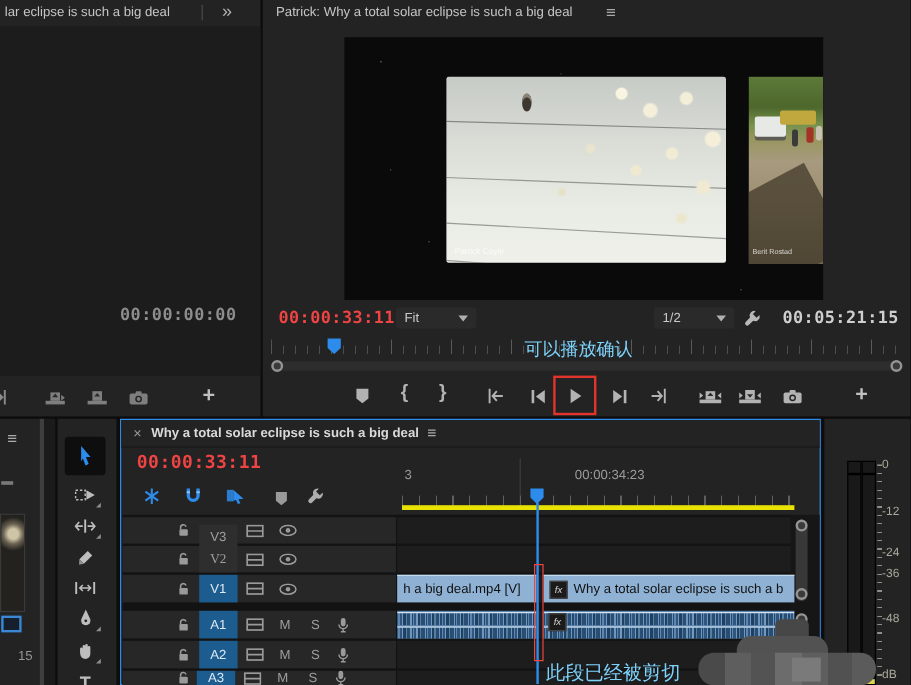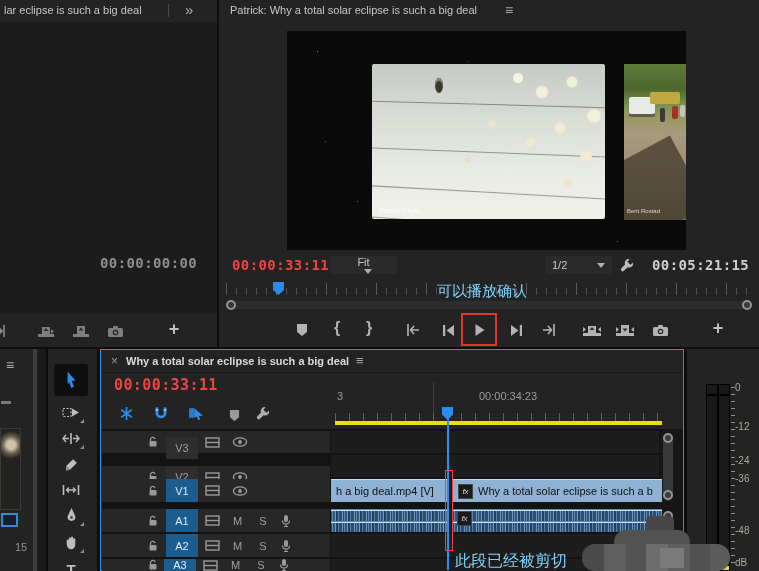--- a/index.html
+++ b/index.html
@@ -105,21 +105,21 @@
         <div class="abs" style="left:26px;top:28px;width:30px;height:12px;background:#c0a73e;border-radius:2px;"></div>
         <div class="abs" style="left:48px;top:42px;width:6px;height:13px;background:#a53226;border-radius:2px;"></div>
         <div class="abs" style="left:36px;top:44px;width:5px;height:14px;background:#3a3a3a;border-radius:2px;"></div>
         <div class="abs" style="left:56px;top:41px;width:5px;height:12px;background:#c9c2b0;border-radius:2px;"></div>
         <div class="abs" style="left:-20px;top:88px;width:90px;height:80px;background:#473f2e;transform:rotate(-28deg);opacity:.8;"></div>
         <div class="abs" style="left:3px;bottom:6px;font-size:6px;color:rgba(255,255,255,.75);">Berit Rostad</div>
       </div>
     </div>
 
     <div class="abs tc blue" style="left:13px;top:257px;font-size:14px;">00:00:33:11</div>
-    <div class="dropdown" style="left:111px;top:256px;width:53px;flex-direction:column;">
+    <div class="dropdown" style="left:111px;top:256px;width:53px;">
       <span>Fit</span>
       <span class="caret"></span>
     </div>
     <div class="dropdown" style="left:326px;top:256px;width:53px;">
       <span>1/2</span>
       <span class="caret"></span>
     </div>
     <div class="ibtn" style="left:396px;top:254px;">
       <svg width="15" height="15" viewBox="0 0 14 14">
           <path d="M13 4.2a3.6 3.6 0 0 1-4.9 4.4L4.6 12a1.7 1.7 0 0 1-2.4-2.4l3.4-3.5A3.6 3.6 0 0 1 10 1.2L7.8 3.4l2.9 2.9L13 4.2z" fill="#b9b9b9"></path>
@@ -325,21 +325,21 @@
         </span>
       <span class="icon" style="margin-left:12px;">
           <svg width="16" height="10" viewBox="0 0 16 10">
             <ellipse cx="8" cy="5" rx="6.6" ry="4.2" fill="none" stroke="#9a9a9a" stroke-width="1.3"></ellipse>
             <circle cx="8" cy="5" r="1.9" fill="#9a9a9a"></circle>
           </svg>
         </span>
     </div>
     <div class="trow-body" style="top:81px;height:22px;"></div>
 
-    <div class="trow-head" style="top:116px;height:22px;">
+    <div class="trow-head" style="top:105px;height:22px;font-family:Liberation Serif, serif;">
       <span class="icon" style="margin-left:46px;">
           <svg width="11" height="12" viewBox="0 0 11 12">
             <path d="M2.5 5V3.6A2.3 2.3 0 0 1 7 3" fill="none" stroke="#9a9a9a" stroke-width="1.3"></path>
             <rect x="1.5" y="5" width="7" height="5.5" rx="1" fill="#9a9a9a"></rect>
           </svg>
         </span>
       <span class="tlabel" style="margin-left:7px;height:22px;">V2</span>
       <span class="icon" style="margin-left:7px;">
           <svg width="15" height="11" viewBox="0 0 15 11">
             <rect x="1" y="1" width="13" height="9" fill="none" stroke="#9a9a9a" stroke-width="1.4"></rect>
@@ -493,21 +493,21 @@
     <div class="abs" style="left:31px;top:35px;width:12px;height:11px;background:#191919;border:1px solid #000;box-sizing:border-box;"></div>
     <div class="abs" style="left:19px;top:46px;width:12px;height:176px;background:#191919;border:1px solid #000;box-sizing:border-box;"></div>
     <div class="abs" style="left:31px;top:46px;width:12px;height:176px;background:#191919;border:1px solid #000;box-sizing:border-box;"></div>
     <div class="abs" style="left:20px;top:217px;width:10px;height:4px;background:#ded24e;"></div>
     <div class="abs" style="left:32px;top:217px;width:10px;height:4px;background:#ded24e;"></div>
     <div class="abs" style="left:44px;top:38px;width:4px;height:180px;background:repeating-linear-gradient(180deg,#8f8f84 0 1px,transparent 1px 7px);"></div>
     <span class="mlabel" style="top:33px;">0</span>
     <span class="mlabel" style="top:72px;">-12</span>
     <span class="mlabel" style="top:106px;">-24</span>
     <span class="mlabel" style="top:124px;">-36</span>
-    <span class="mlabel" style="top:176px;">-48</span>
+    <span class="mlabel" style="top:161px;">-48</span>
     <span class="mlabel" style="top:208px;">dB</span>
   </div>
 
   <div class="abs" style="left:580px;top:514px;width:152px;height:57px;z-index:50;">
     <div class="abs" style="left:66px;top:2px;width:28px;height:36px;background:#474747;border-radius:5px 5px 0 0;"></div>
     <div class="abs" style="left:34px;top:16px;width:76px;height:24px;background:#525252;border-radius:12px 12px 0 0;"></div>
     <div class="abs" style="left:2px;top:30px;width:148px;height:27px;border-radius:13px;background:linear-gradient(90deg,#4a4a4a 0 22px,#5e5e5e 22px 44px,#535353 44px 64px,#6c6c6c 64px 86px,#5e5e5e 86px 108px,#515151 108px 128px,#5b5b5b 128px 148px);"></div>
     <div class="abs" style="left:80px;top:34px;width:24px;height:20px;background:#7a7a7a;"></div>
   </div>
 

